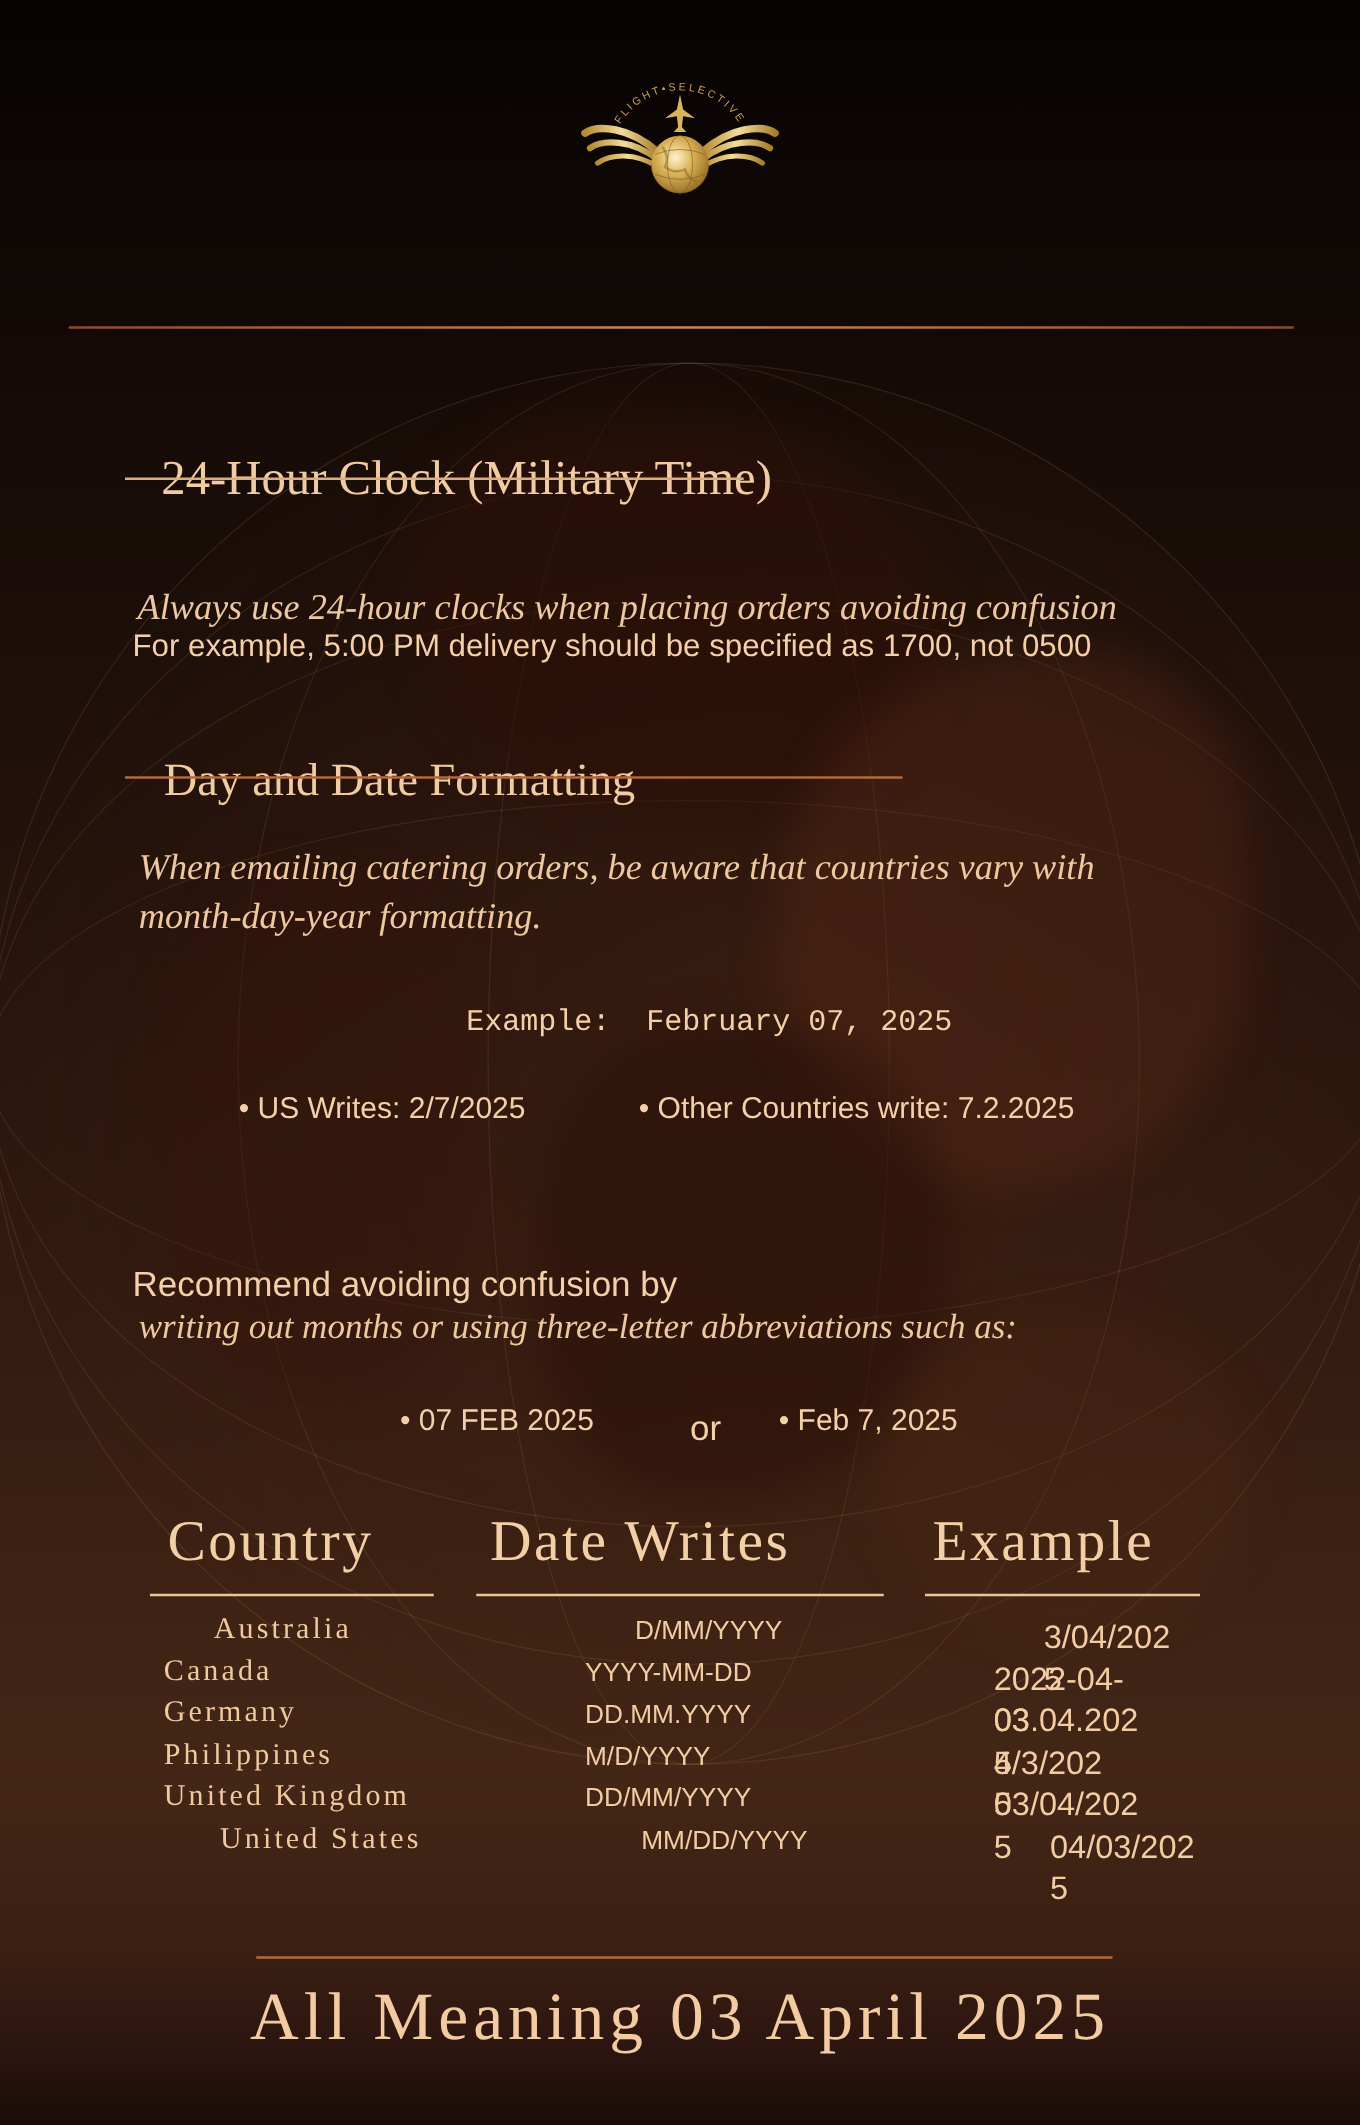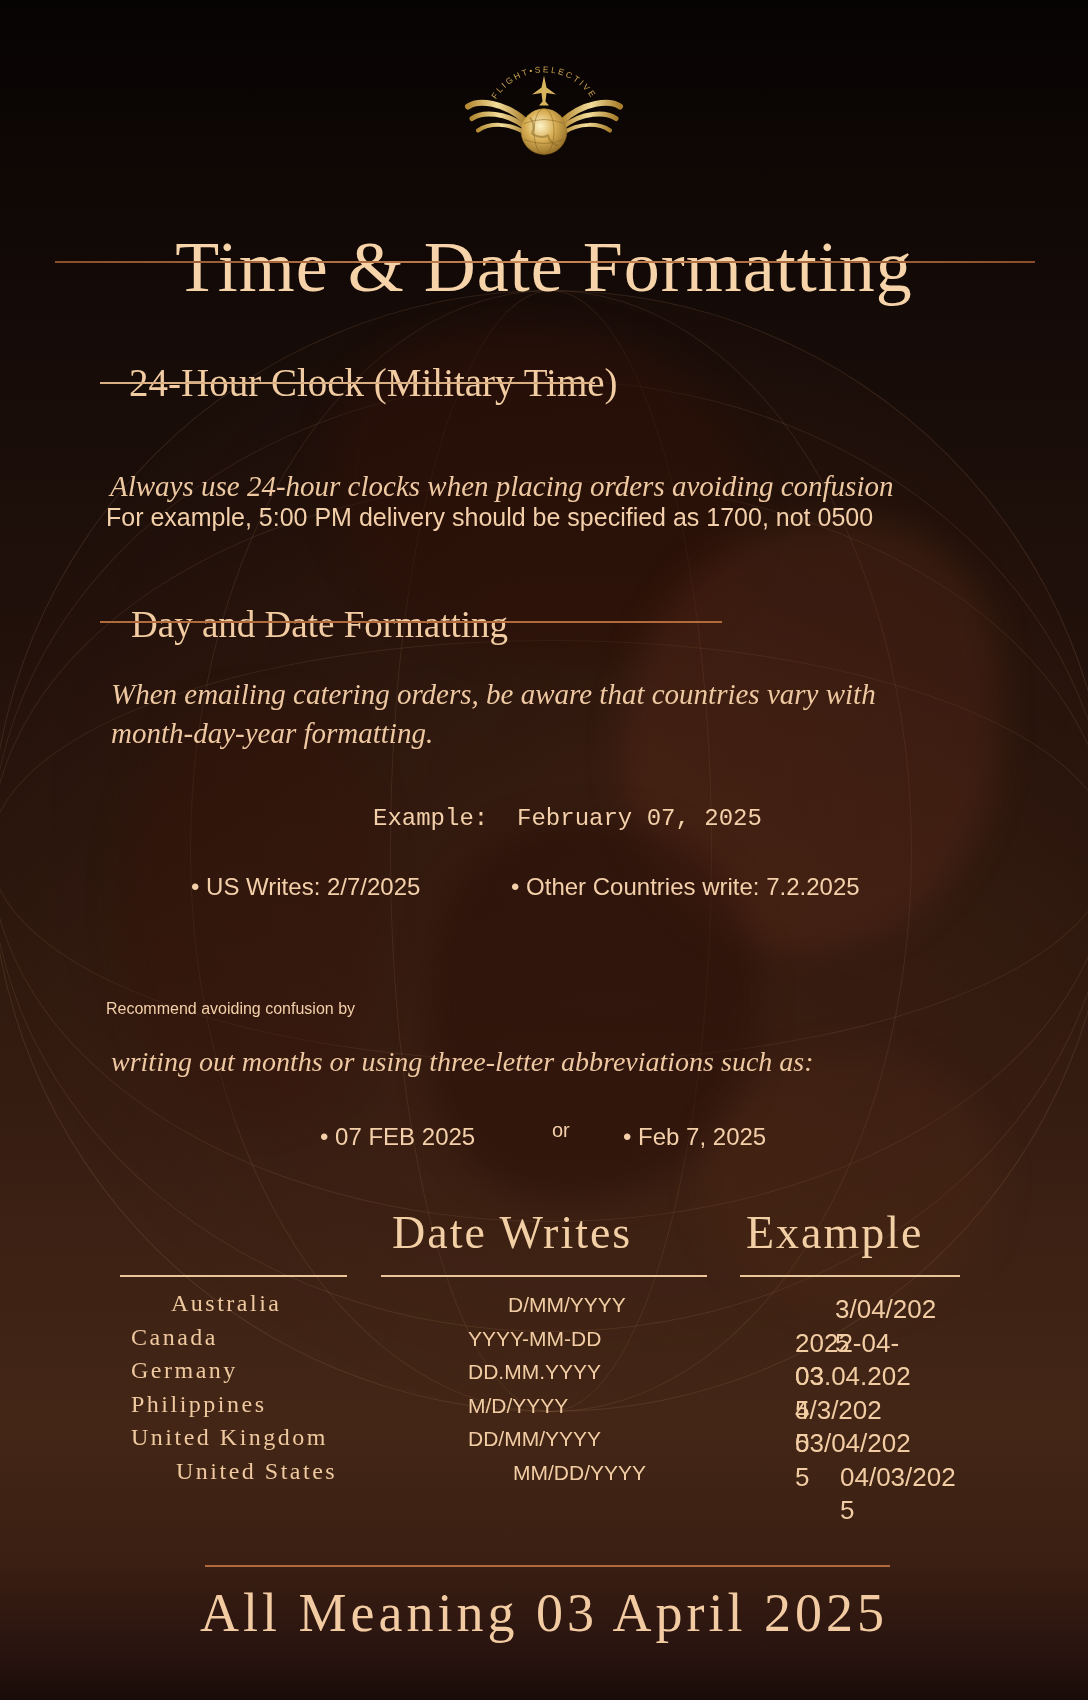--- a/index.html
+++ b/index.html
@@ -51,24 +51,24 @@
   .italic{font-style:italic; color:#eec8a0;}
   .sans{font-family:"Liberation Sans","DejaVu Sans",sans-serif; color:#f4d0aa;}
   .mil-line1{left:110px; top:441px; font-size:29px;}
   .mil-line2{left:106px; top:478px; font-size:25px;}
   .h2.daydate{left:131px; top:572px; font-size:37px;}
   .rule.daydate-rule{left:100px; top:621px; width:622px;}
   .dd-para{left:111px; top:646px; font-size:29px; line-height:39px;}
   .dd-example{left:373px; top:781px; font-size:24px;font-family:Liberation Mono, monospace;}
   .dd-bullet-us{left:191px; top:849px; font-size:24px;}
   .dd-bullet-other{left:511px; top:849px; font-size:24px;}
-  .rec-line1{left:106px; top:984px; font-size:16px;}
+  .rec-line1{left:106px; top:984px; font-size:28px;}
   .rec-line2{left:111px; top:1018px; font-size:28px;}
   .rec-bullet1{left:320px; top:1099px; font-size:24px;}
-  .rec-or{left:552px; top:1099px; font-size:20px;}
+  .rec-or{left:552px; top:1099px; font-size:28px;}
   .rec-bullet2{left:623px; top:1099px; font-size:24px;}
   .thead{color:#f3cfa6; font-size:46px; font-weight:400; letter-spacing:2px;}
   .thead.country{left:134px; top:1206px;}
   .thead.format{left:392px; top:1206px;}
   .thead.example{left:746px; top:1206px;}
   .rule.u-country{left:120px; top:1275px; width:227px; background:#ecc69b;}
   .rule.u-format{left:381px; top:1275px; width:326px; background:#ecc69b;}
   .rule.u-example{left:740px; top:1275px; width:220px; background:#ecc69b;}
   .trow{position:absolute; left:0; width:1088px; height:34px;}
   .tcell{position:absolute; display:block;}
@@ -131,41 +131,41 @@
     <g>
       <circle cx="80" cy="78" r="23" fill="url(#globeGold)"></circle>
       <path d="M57,78 a23,23 0 0 0 46,0" fill="none" stroke="#7a5a1d" stroke-width=".8" opacity=".6"></path>
       <ellipse cx="80" cy="78" rx="10" ry="23" fill="none" stroke="#7a5a1d" stroke-width=".8" opacity=".6"></ellipse>
       <path d="M60,70 q20,-8 40,0" fill="none" stroke="#7a5a1d" stroke-width=".8" opacity=".6"></path>
       <path d="M60,86 q20,8 40,0" fill="none" stroke="#7a5a1d" stroke-width=".8" opacity=".6"></path>
       <path d="M66,64 q6,8 2,16 q8,6 16,2 q2,8 10,10" fill="none" stroke="#8a6a24" stroke-width="2" opacity=".55"></path>
     </g>
   </svg>
 
-  <h1 class="abs title">Time &amp; Date Formatting</h1>
   <div class="abs rule title-rule"></div>
 
   <h2 class="abs h2 military">24-Hour Clock (Military Time)</h2>
   <div class="abs rule military-rule"></div>
   <p class="abs italic mil-line1">Always use 24-hour clocks when placing orders avoiding confusion</p>
   <p class="abs sans mil-line2">For example, 5:00 PM delivery should be specified as 1700, not 0500</p>
 
   <h2 class="abs h2 daydate">Day and Date Formatting</h2>
   <div class="abs rule daydate-rule"></div>
   <p class="abs italic dd-para"><span>When emailing catering orders, be aware that countries vary with</span><br><span>month-day-year formatting.</span></p>
   <p class="abs sans pre dd-example">Example:  February 07, 2025</p>
   <p class="abs sans dd-bullet-us">• US Writes: 2/7/2025</p>
   <p class="abs sans dd-bullet-other">• Other Countries write: 7.2.2025</p>
 
   <p class="abs sans rec-line1">Recommend avoiding confusion by</p>
   <p class="abs italic rec-line2">writing out months or using three-letter abbreviations such as:</p>
   <p class="abs sans rec-bullet1">• 07 FEB 2025</p>
   <p class="abs sans rec-or">or</p>
   <p class="abs sans rec-bullet2">• Feb 7, 2025</p>
 
+  <div class="abs thead country">Country</div>
   <div class="abs thead format">Date Writes</div>
   <div class="abs thead example">Example</div>
   <div class="abs rule u-country"></div>
   <div class="abs rule u-format"></div>
   <div class="abs rule u-example"></div>
 
   <div>
       <div class="trow" style="top: 1290px; margin-left: 40px;">
         <span class="tcell country">Australia</span>
         <span class="tcell format">D/MM/YYYY</span>

